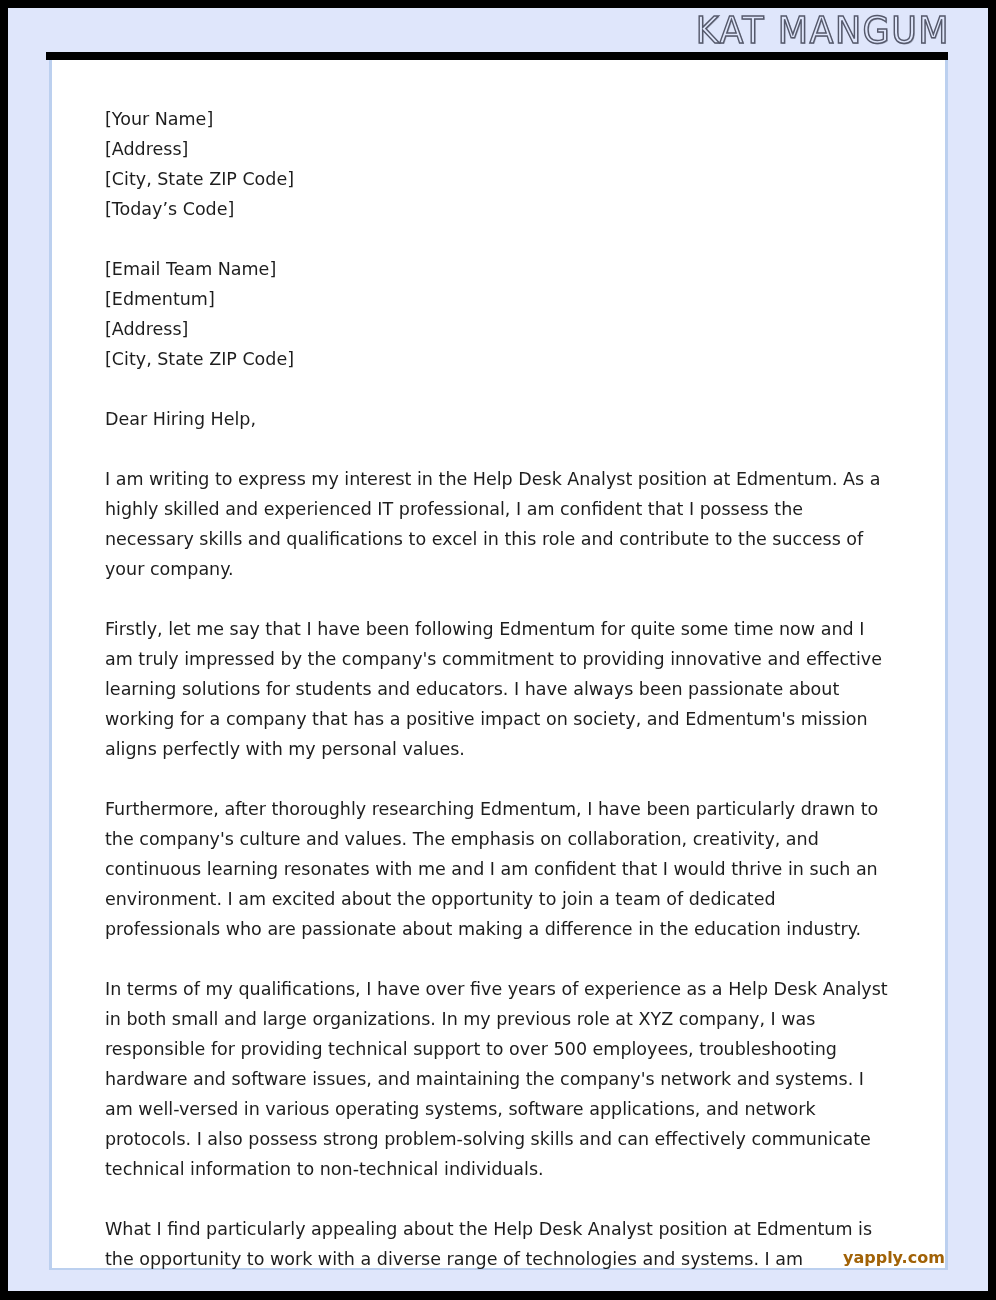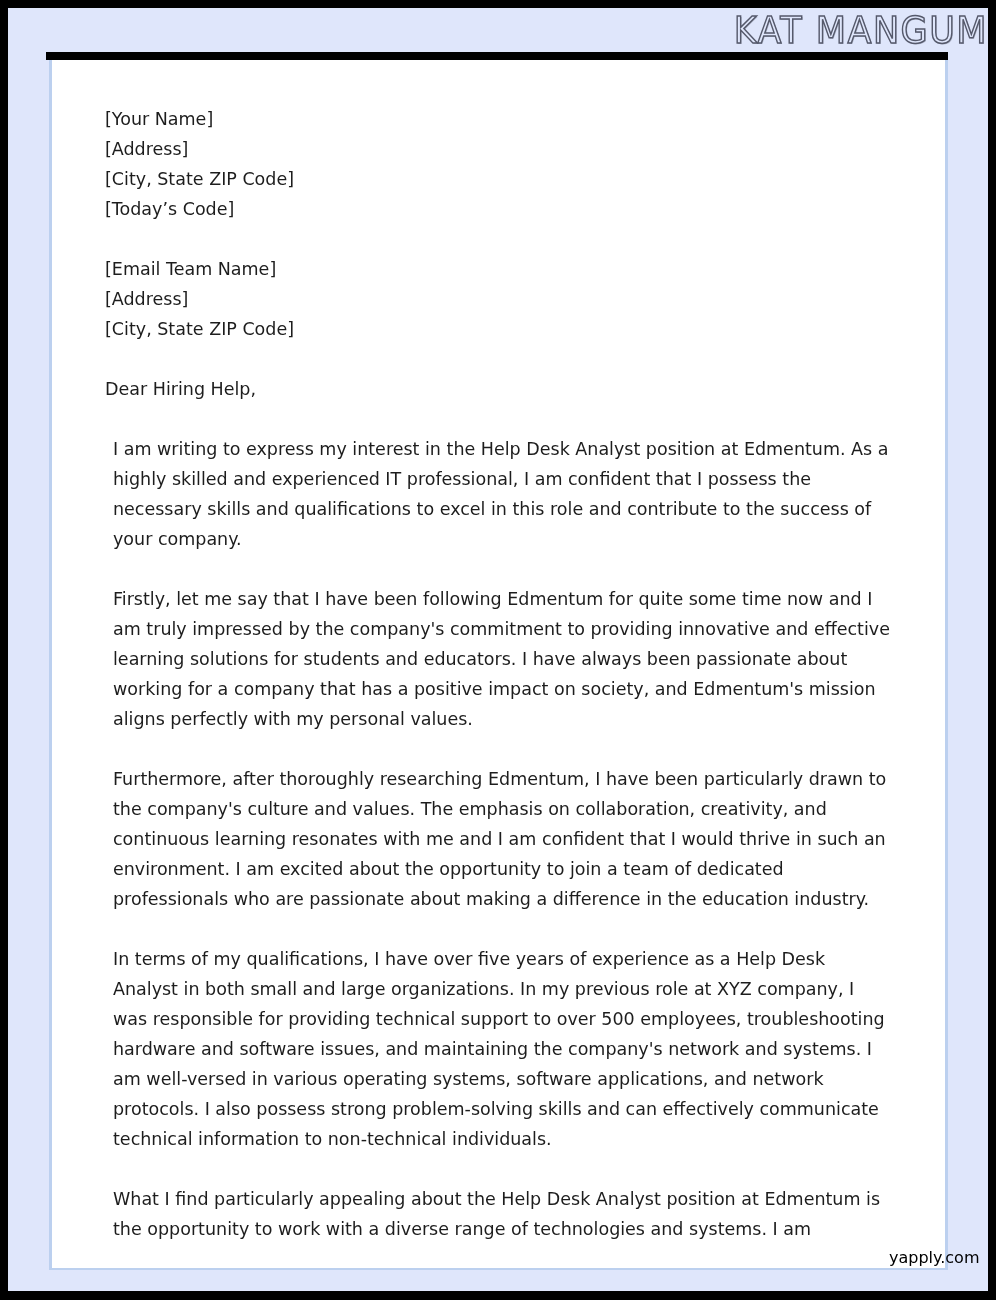--- a/index.html
+++ b/index.html
@@ -39,20 +39,21 @@
   
   .doc-header {
     position: absolute;
     left: 0;
     top: 0;
     width: 980px;
     height: 40px;
     display: flex;
     align-items: flex-start;
     justify-content: flex-end;
+    padding-right: 38px;
   }
 
   .header-name {
     font-family: "DejaVu Sans", "Liberation Sans", sans-serif;
     font-size: 35px;
     line-height: 40px;
     font-weight: 400;
     letter-spacing: 1.5px;
     color: #dfe6fb;
     -webkit-text-stroke: 1.4px #55596b;
@@ -106,36 +107,37 @@
   .addr-line {
     display: block;
     white-space: nowrap;
   }
 
   .salutation {
     margin: 0 0 30px 0;
   }
 
   .para {
-    margin: 0 0 30px 8px;
+    margin: 0 0 30px 0;
     text-align: left;
   }
   .para:last-child { margin-bottom: 0; }
 
   
   .watermark {
     position: absolute;
-    left: 881px;
+    left: 835px;
     top: 1240px;
     font-family: "DejaVu Sans", "Liberation Sans", sans-serif;
     font-size: 16px;
     line-height: 20px;
-    color: #000000;
+    color: #a16207;
     white-space: nowrap;
     letter-spacing: 0px;
+    font-weight: bold;
   }
 </style>
 </head>
 <body>
 
 <div class="viewport">
   <div class="canvas">
 
     <div class="doc-header">
       <div class="header-name">KAT MANGUM</div>
@@ -149,20 +151,21 @@
 
       <div class="addr-block">
         <span class="addr-line">[Your Name]</span>
         <span class="addr-line">[Address]</span>
         <span class="addr-line">[City, State ZIP Code]</span>
         <span class="addr-line">[Today’s Code]</span>
       </div>
 
       <div class="addr-block">
         <span class="addr-line">[Email Team Name]</span>
+        <span class="addr-line">[Edmentum]</span>
         <span class="addr-line">[Address]</span>
         <span class="addr-line">[City, State ZIP Code]</span>
       </div>
 
       <p class="salutation">Dear Hiring Help,</p>
 
       <p class="para">I am writing to express my interest in the Help Desk Analyst position at Edmentum. As a highly skilled and experienced IT professional, I am confident that I possess the necessary skills and qualifications to excel in this role and contribute to the success of your company.</p>
       <p class="para">Firstly, let me say that I have been following Edmentum for quite some time now and I am truly impressed by the company's commitment to providing innovative and effective learning solutions for students and educators. I have always been passionate about working for a company that has a positive impact on society, and Edmentum's mission aligns perfectly with my personal values.</p>
       <p class="para">Furthermore, after thoroughly researching Edmentum, I have been particularly drawn to the company's culture and values. The emphasis on collaboration, creativity, and continuous learning resonates with me and I am confident that I would thrive in such an environment. I am excited about the opportunity to join a team of dedicated professionals who are passionate about making a difference in the education industry.</p>
       <p class="para">In terms of my qualifications, I have over five years of experience as a Help Desk Analyst in both small and large organizations. In my previous role at XYZ company, I was responsible for providing technical support to over 500 employees, troubleshooting hardware and software issues, and maintaining the company's network and systems. I am well-versed in various operating systems, software applications, and network protocols. I also possess strong problem-solving skills and can effectively communicate technical information to non-technical individuals.</p>

